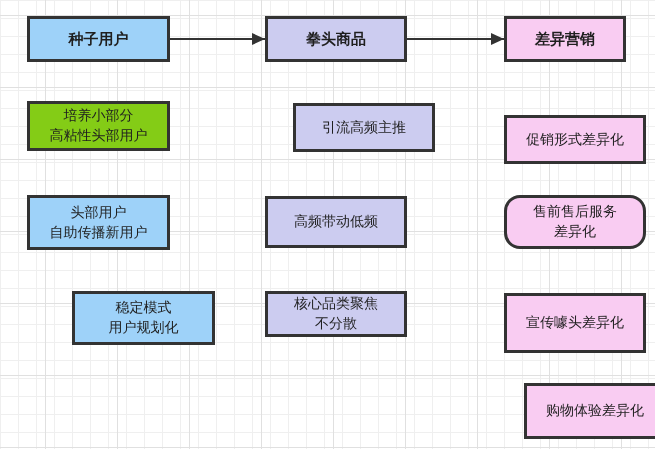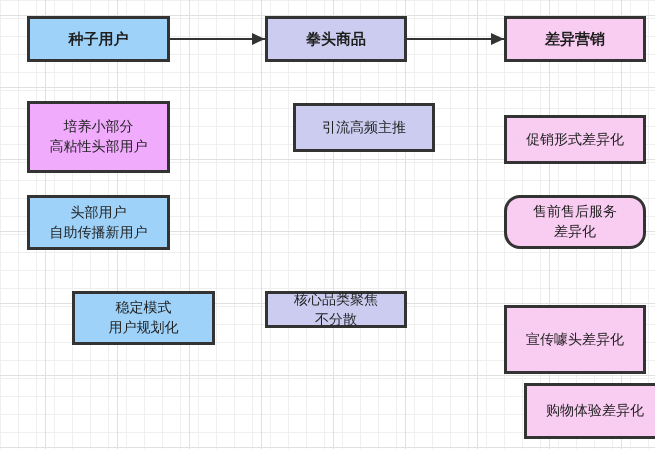--- a/index.html
+++ b/index.html
@@ -66,39 +66,40 @@
 <div class="canvas">
 
   <div class="node header" style="left: 27px; top: 16px; width: 143px; height: 46px; background-color: rgb(158, 210, 249);">种子用户</div>
 
   <div class="arrow" style="left:170px; top:38px; width:95px;"></div>
 
   <div class="node header" style="left: 265px; top: 16px; width: 142px; height: 46px; background-color: rgb(204, 204, 240);">拳头商品</div>
 
   <div class="arrow" style="left:407px; top:38px; width:97px;"></div>
 
-  <div class="node header" style="left: 504px; top: 16px; width: 142px; height: 46px; background-color: rgb(249, 204, 242);">差异营销</div>
+  <div class="node header" style="left: 504px; top: 16px; width: 122px; height: 46px; background-color: rgb(249, 204, 242);">差异营销</div>
 
-  <div class="node" style="left: 27px; top: 101px; width: 143px; height: 72px; background-color: #f0abfc;">培养小部分
+  <div class="node" style="left: 27px; top: 101px; width: 143px; height: 50px; background-color: #84cc16;">培养小部分
 高粘性头部用户</div>
 
   <div class="node" style="left: 27px; top: 195px; width: 143px; height: 55px; background-color: rgb(158, 210, 249);">头部用户
 自助传播新用户</div>
 
   <div class="node" style="left: 27px; top: 291px; width: 143px; height: 54px; background-color: rgb(158, 210, 249); margin-left: 45px;">稳定模式
 用户规划化</div>
 
   <div class="node" style="left: 265px; top: 103px; width: 142px; height: 49px; background-color: rgb(204, 204, 240); margin-left: 28px;">引流高频主推</div>
 
+  <div class="node" style="left: 265px; top: 196px; width: 142px; height: 52px; background-color: rgb(204, 204, 240);">高频带动低频</div>
 
-  <div class="node" style="left: 265px; top: 291px; width: 142px; height: 37px; background-color: rgb(204, 204, 240);">核心品类聚焦
+  <div class="node" style="left: 265px; top: 291px; width: 142px; height: 46px; background-color: rgb(204, 204, 240);">核心品类聚焦
 不分散</div>
 
   <div class="node" style="left: 504px; top: 115px; width: 142px; height: 49px; background-color: rgb(249, 204, 242);">促销形式差异化</div>
 
   <div class="node" style="left: 504px; top: 195px; width: 142px; height: 54px; background-color: rgb(249, 204, 242); border-radius: 16px;">售前售后服务
 差异化</div>
 
-  <div class="node" style="left: 504px; top: 305px; width: 142px; height: 69px; background-color: rgb(249, 204, 242);">宣传噱头差异化</div>
+  <div class="node" style="left: 504px; top: 293px; width: 142px; height: 60px; background-color: rgb(249, 204, 242);">宣传噱头差异化</div>
 
   <div class="node" style="left: 504px; top: 383px; width: 142px; height: 56px; background-color: rgb(249, 204, 242); margin-left: 20px;">购物体验差异化</div>
 
 </div>
 
 </body></html>

